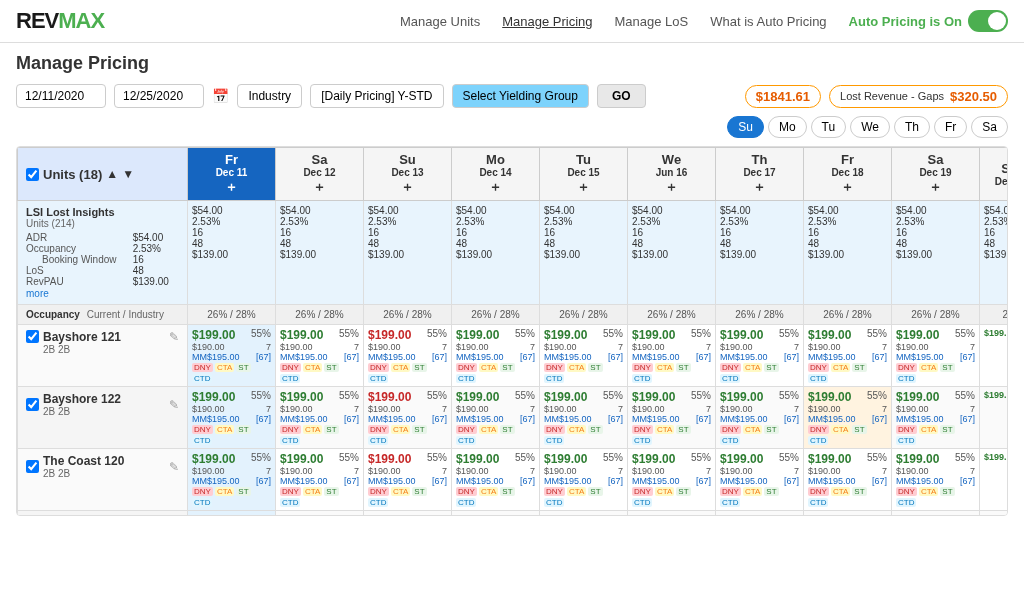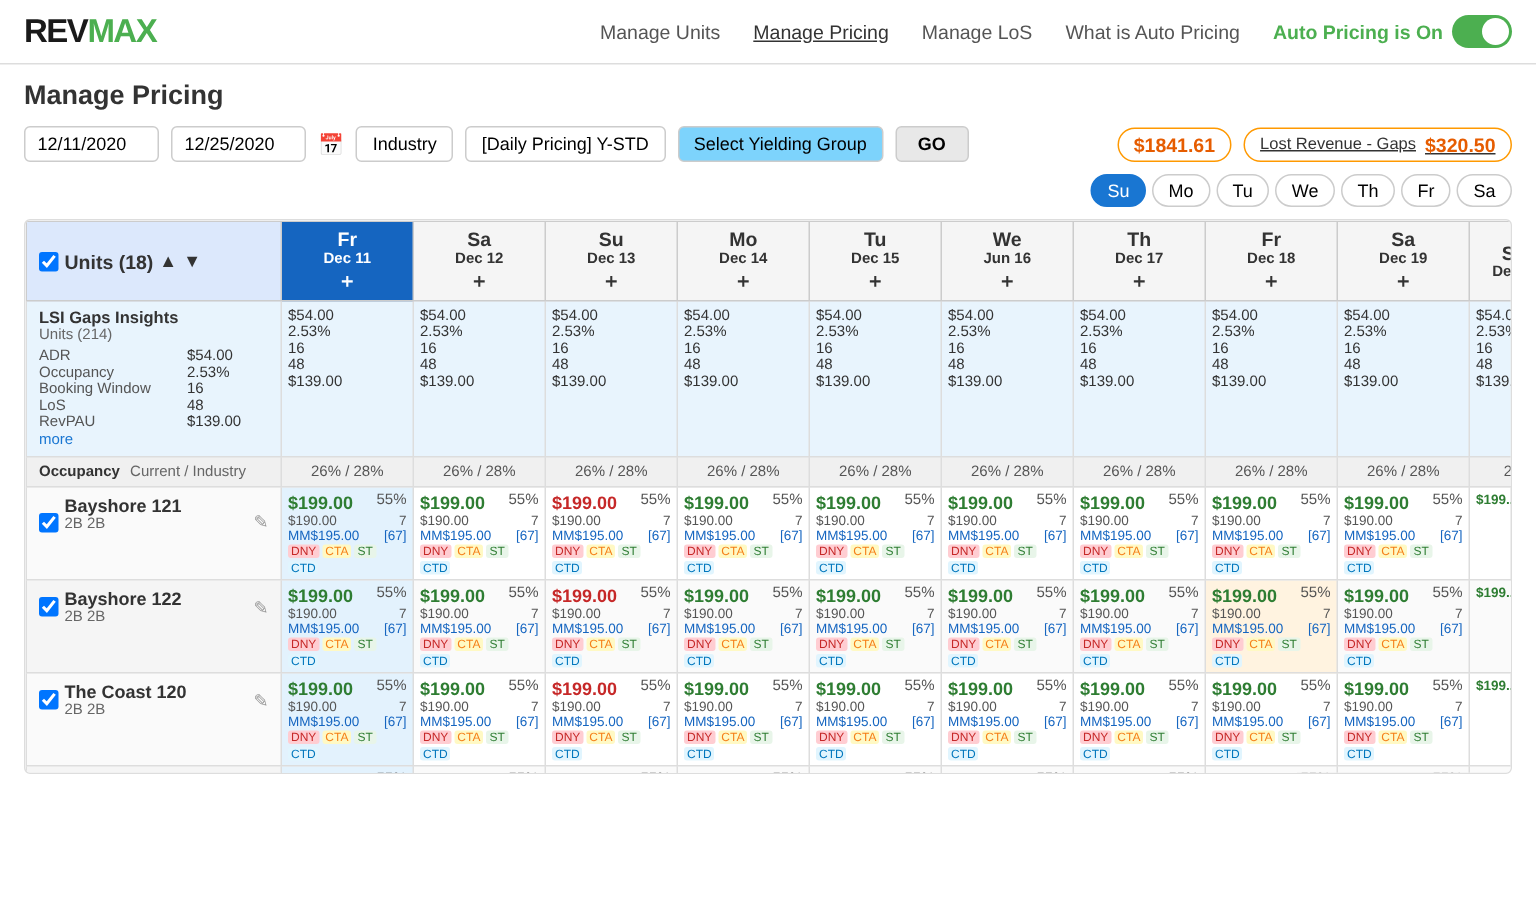--- a/index.html
+++ b/index.html
@@ -36,21 +36,21 @@
     <input type="text" style="border: 1px solid rgb(204, 204, 204); border-radius: 4px; padding: 4px 8px; font-size: 12px; width: 90px;" value="12/25/2020">
     <span style="color:#555;font-size:14px;">📅</span>
     <button style="border:1px solid #ccc;border-radius:4px;padding:4px 10px;font-size:12px;background:#fff;cursor:pointer;">Industry</button>
     <button style="border:1px solid #ccc;border-radius:4px;padding:4px 10px;font-size:12px;background:#fff;cursor:pointer;">[Daily Pricing] Y-STD</button>
     <button style="border:1px solid #ccc;border-radius:4px;padding:4px 10px;font-size:12px;background:#7dd3fc;cursor:pointer;">Select Yielding Group</button>
     <button style="background:#e8e8e8;border:1px solid #ccc;border-radius:4px;padding:4px 14px;font-size:12px;cursor:pointer;font-weight:bold;">GO</button>
     <div style="margin-left:auto;display:flex;gap:8px;">
       <div style="display:flex;align-items:center;gap:6px;border:1px solid #f90;border-radius:20px;padding:3px 10px;font-size:11px;">
         <span style="color:#e65c00;font-weight:bold;font-size:13px;">$1841.61</span>
       </div>
-      <div style="display:flex;align-items:center;gap:6px;border:1px solid #f90;border-radius:20px;padding:3px 10px;font-size:11px;text-decoration:underline;">
+      <div style="display:flex;align-items:center;gap:6px;border:1px solid #f90;border-radius:20px;padding:3px 10px;font-size:11px;">
         <span>Lost Revenue - Gaps</span>
         <span style="color:#e65c00;font-weight:bold;font-size:13px;">$320.50</span>
       </div>
     </div>
   </div>
 
   <div style="display:flex;align-items:center;gap:8px;margin-bottom:8px;">
     <div style="margin-left:auto;display:flex;gap:4px;">
       <button style="border:1px solid #1976D2;border-radius:15px;padding:3px 10px;font-size:12px;background:#1976D2;color:white;cursor:pointer;">Su</button>
       <button style="border:1px solid #ccc;border-radius:15px;padding:3px 10px;font-size:12px;background:#fff;cursor:pointer;">Mo</button>
@@ -124,28 +124,28 @@
           <th style="background:#f5f5f5;border:1px solid #ccc;padding:4px 6px;text-align:center;min-width:60px;">
             <div style="font-size:13px;font-weight:bold;">Su</div>
             <div style="font-size:10px;">Dec ...</div>
           </th>
         </tr>
       </thead>
       <tbody>
 
         <tr>
           <td style="background:#e8f4fd;border:1px solid #ddd;padding:5px 8px;vertical-align:top;">
-            <div style="font-weight:bold;font-size:11px;">LSI Gaps Insights</div>
+            <div style="font-weight:bold;font-size:11px;">LSI Lost Insights</div>
             <div style="color:#666;font-size:10px;">Units (214)</div>
             <div style="display:grid;grid-template-columns:auto auto;gap:0 6px;font-size:10px;margin-top:3px;">
               <span style="color:#555;">ADR</span>
               <span style="color:#333;">$54.00</span>
               <span style="color:#555;">Occupancy</span>
               <span style="color:#333;">2.53%</span>
-              <span style="color:#555;">Booking Window</span>
+              <span style="color:#555;margin-left:16px;">Booking Window</span>
               <span style="color:#333;">16</span>
               <span style="color:#555;">LoS</span>
               <span style="color:#333;">48</span>
               <span style="color:#555;">RevPAU</span>
               <span style="color:#333;">$139.00</span>
             </div>
             <a style="color:#1976D2;cursor:pointer;font-size:10px;">more</a>
           </td>
 
           <td style="background:#e8f4fd;border:1px solid #ddd;padding:4px;vertical-align:top;">
@@ -232,21 +232,21 @@
           <td style="background:#f0f0f0;border:1px solid #ddd;padding:4px 6px;font-size:10px;text-align:center;color:#555;">26% / 28%</td>
           <td style="background:#f0f0f0;border:1px solid #ddd;padding:4px 6px;font-size:10px;text-align:center;color:#555;">26% / 28%</td>
           <td style="background:#f0f0f0;border:1px solid #ddd;padding:4px 6px;font-size:10px;text-align:center;color:#555;">26% / 28%</td>
           <td style="background:#f0f0f0;border:1px solid #ddd;padding:4px 6px;font-size:10px;text-align:center;color:#555;">26% / 28%</td>
           <td style="background:#f0f0f0;border:1px solid #ddd;padding:4px 6px;font-size:10px;text-align:center;color:#555;">26% / 28%</td>
           <td style="background:#f0f0f0;border:1px solid #ddd;padding:4px 6px;font-size:10px;text-align:center;color:#555;">2...</td>
         </tr>
 
         <tr style="">
           <td style="background:#fafafa;border:1px solid #ddd;padding:5px 8px;vertical-align:top;">
-            <div style="display:flex;align-items:flex-end;gap:4px;">
+            <div style="display:flex;align-items:flex-start;gap:4px;">
               <input type="checkbox" checked="" style="margin: 0px;">
               <div>
                 <div style="font-weight:bold;font-size:12px;">Bayshore 121</div>
                 <div style="font-size:10px;color:#666;">2B 2B</div>
               </div>
               <span style="margin-left:auto;color:#999;cursor:pointer;font-size:12px;">✎</span>
             </div>
           </td>
 
           <td style="border:1px solid #ddd;padding:3px 4px;vertical-align:top;background:#e3f2fd;">

